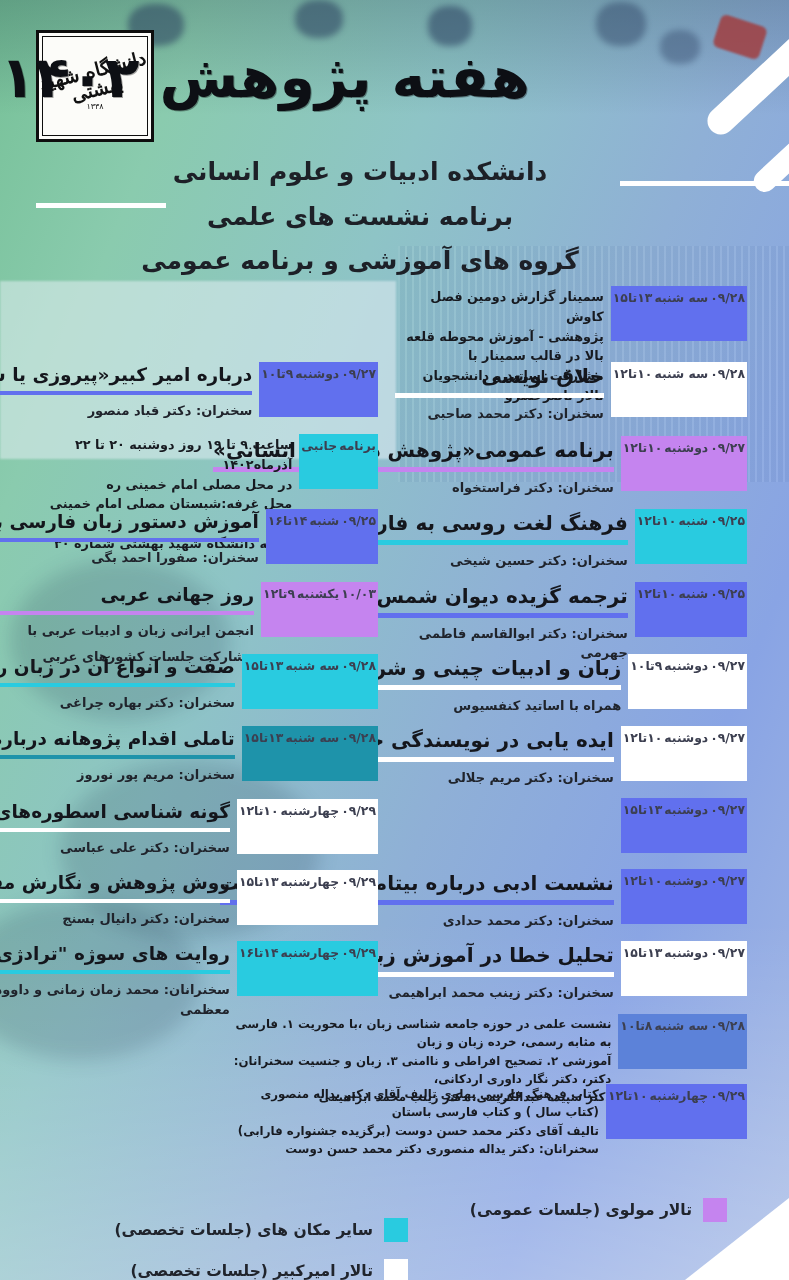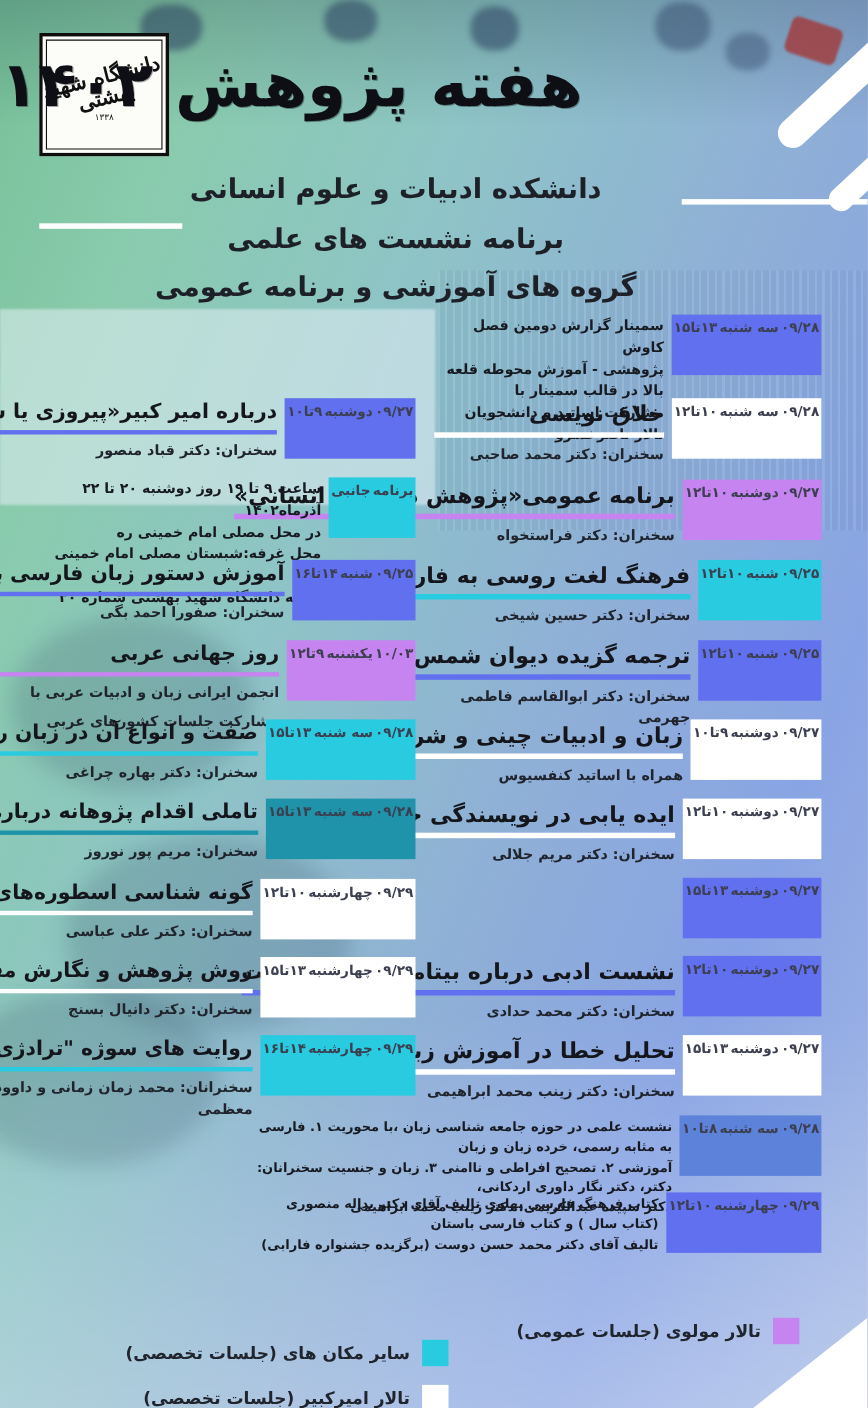--- a/index.html
+++ b/index.html
@@ -226,20 +226,21 @@
       </div>
       <div class="event col-r note wide" style="top: 1084px;">
         <div class="badge" style="background: rgb(97, 112, 238);">
           <div>۰۹/۲۹</div>
           <div>چهارشنبه</div>
           <div>۱۰تا۱۲</div>
         </div>
         <div class="content">
           <div>کتاب فرهنگ فارسی پهلوی تالیف آقای دکتر یداله منصوری (کتاب سال ) و کتاب فارسی باستان</div>
           <div>تالیف آقای دکتر محمد حسن دوست (برگزیده جشنواره فارابی)</div>
+          <div>سخنرانان: دکتر یداله منصوری دکتر محمد حسن دوست</div>
         </div>
       </div>
       <div class="event col-l" style="top: 362px;">
         <div class="badge" style="background: rgb(97, 112, 238);">
           <div>۰۹/۲۷</div>
           <div>دوشنبه</div>
           <div>۹تا۱۰</div>
         </div>
         <div class="content">
           <div class="title">درباره امیر کبیر«پیروزی یا شکست قاجاریه»</div>

